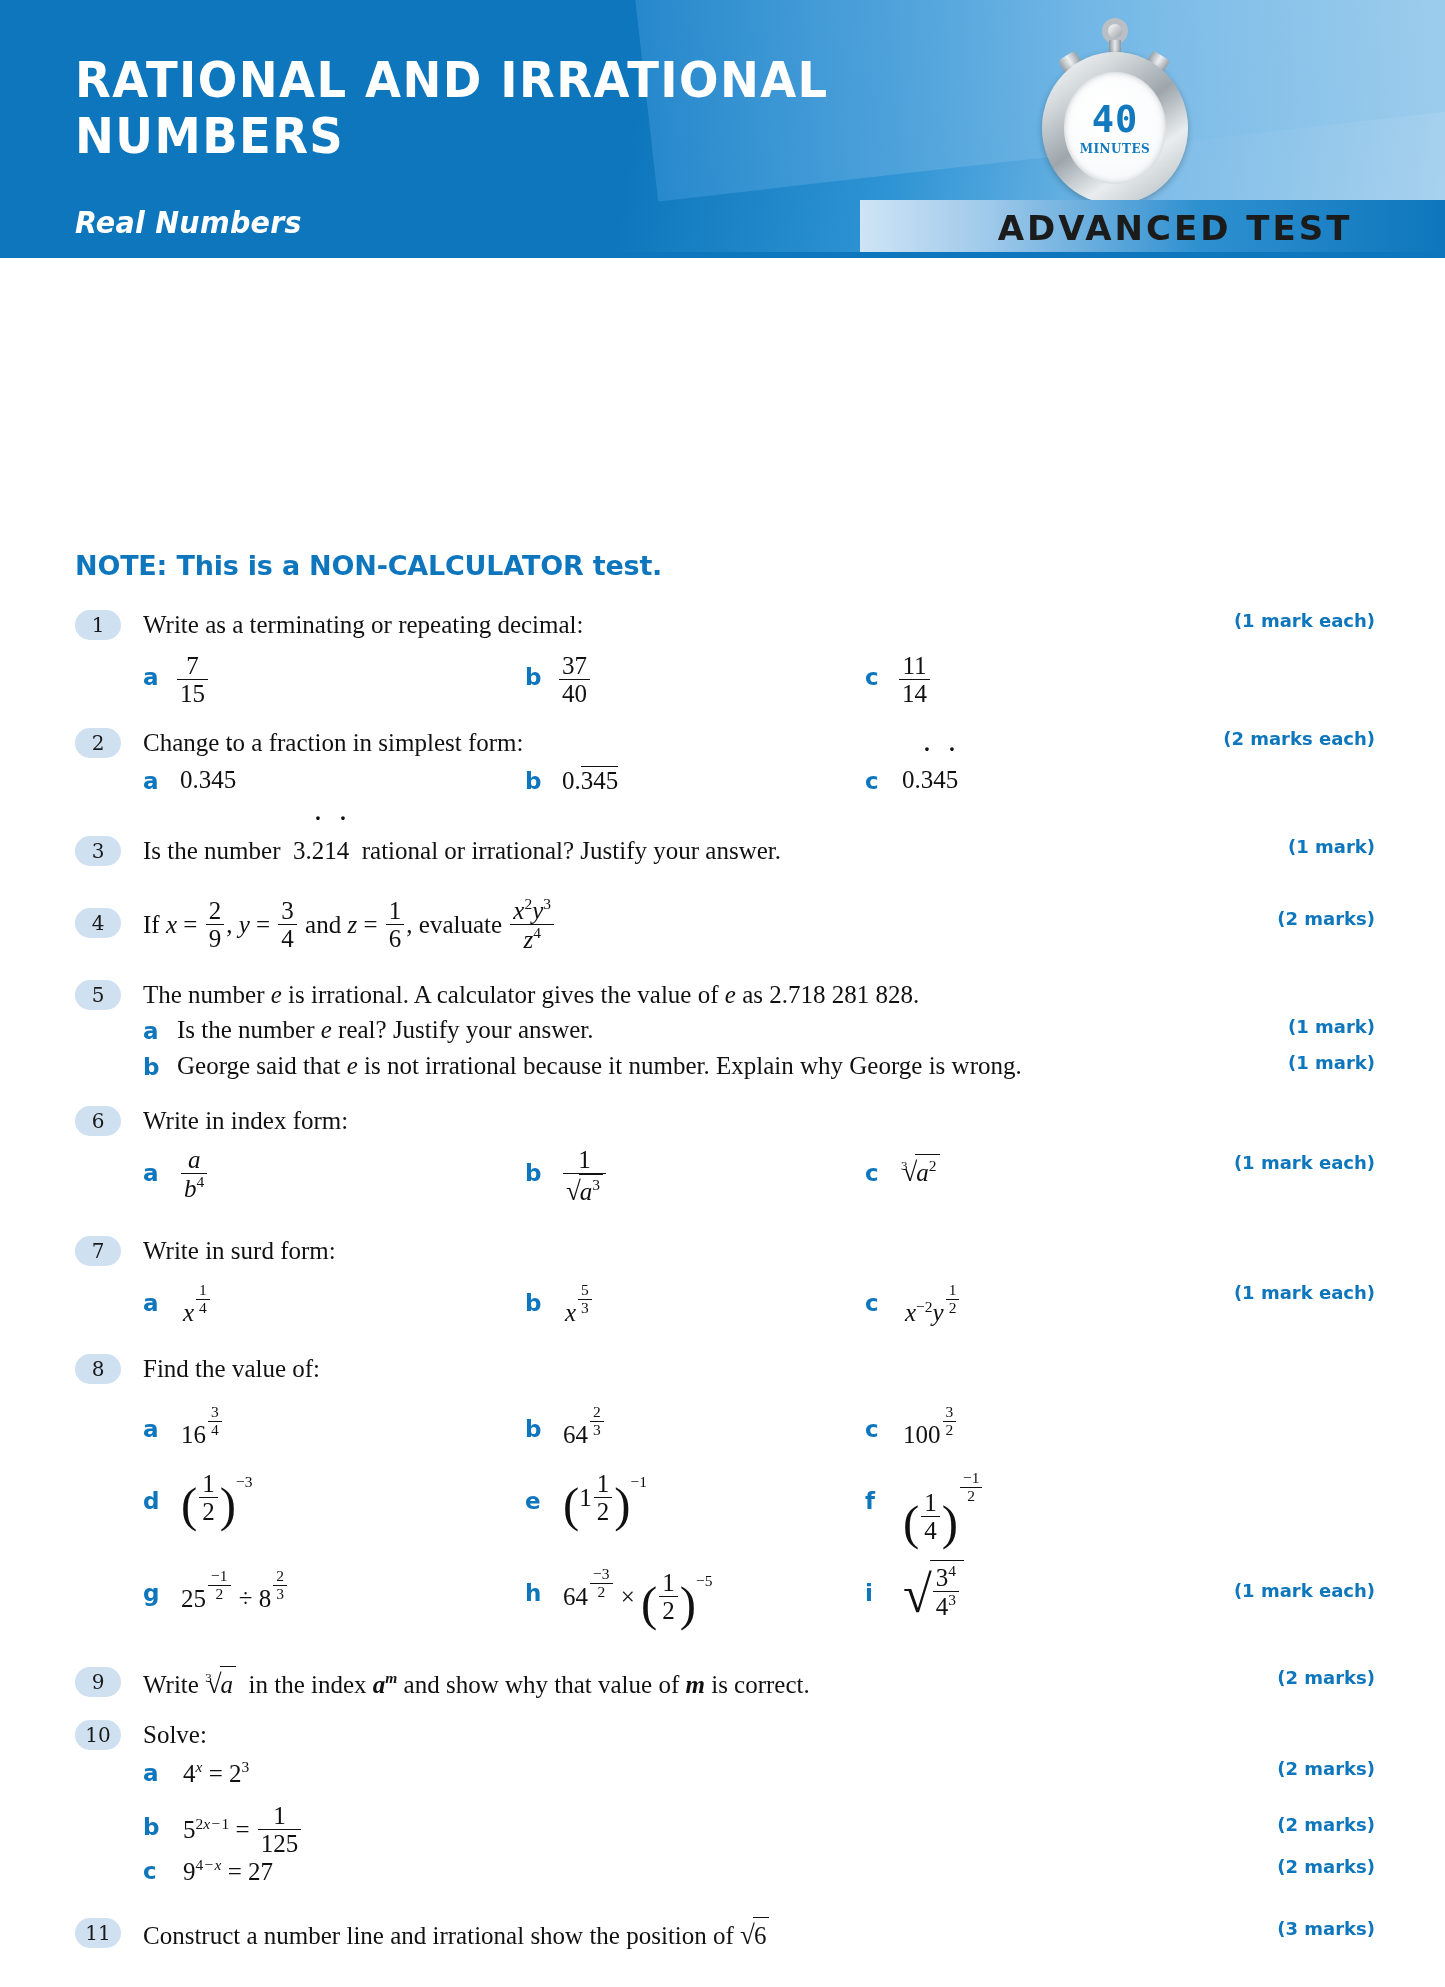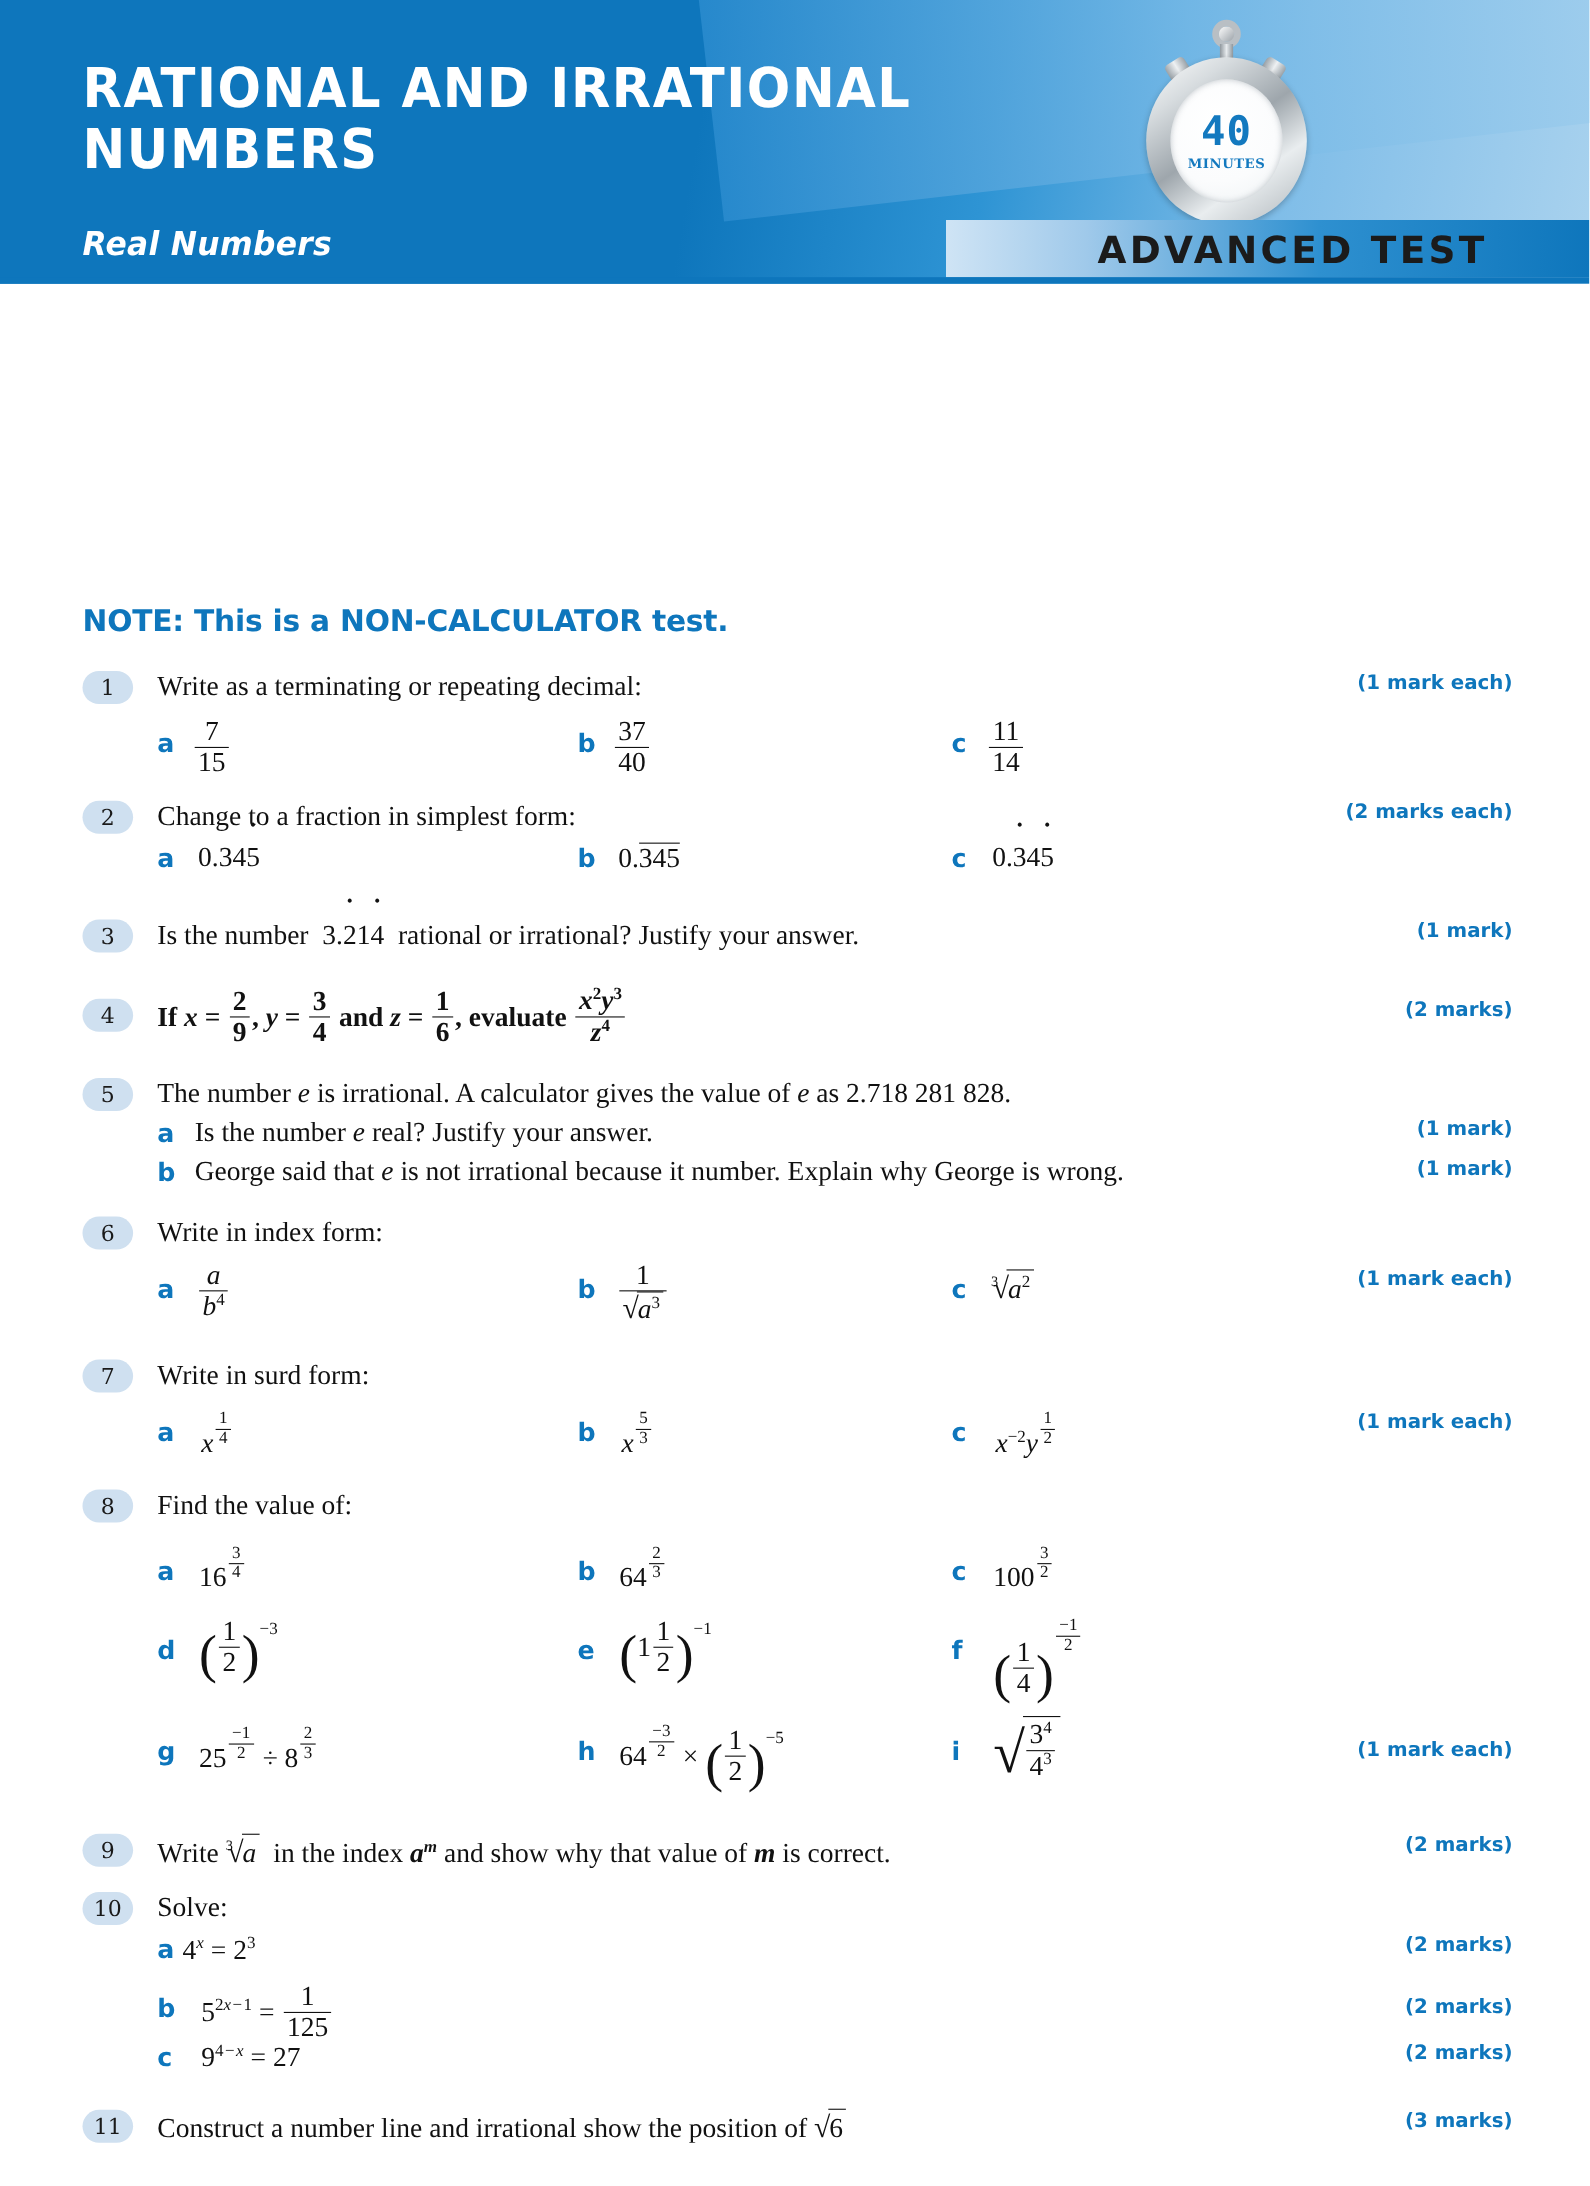--- a/index.html
+++ b/index.html
@@ -258,21 +258,21 @@
     <div class="qtext">
       <span>Is the number</span>
       &nbsp;3.<span class="dotover">2</span>1<span class="dotover">4</span>&nbsp;
       <span>rational or irrational? Justify your answer.</span>
     </div>
     <div class="marks">(1 mark)</div>
   </div>
 
   <div class="q" style="top:636px;">
     <div class="qnum" style="top:14px;">4</div>
-    <div class="qtext" style="top:2px;font-weight:bold;">
+    <div class="qtext" style="top:2px;">
       <span>If</span>
       <span class="it">x</span> = <span class="frac"><span class="num">2</span><span class="den">9</span></span>,
       <span class="it">y</span> = <span class="frac"><span class="num">3</span><span class="den">4</span></span>
       <span>and</span>
       <span class="it">z</span> = <span class="frac"><span class="num">1</span><span class="den">6</span></span><span>, evaluate</span>
       <span class="frac"><span class="num"><span class="it">x</span><span class="sup">2</span><span class="it">y</span><span class="sup">3</span></span><span class="den"><span class="it">z</span><span class="sup">4</span></span></span>
     </div>
     <div class="marks" style="top:14px;">(2 marks)</div>
   </div>
 
@@ -410,21 +410,21 @@
     </div>
     <div class="marks" style="top:4px;">(2 marks)</div>
   </div>
 
   <div class="q" style="top:1462px;">
     <div class="qnum">10</div>
     <div class="qtext">Solve:</div>
   </div>
   <div class="q" style="top:1500px;">
     <span class="sub-letter" style="left:68px;top:2px;">a</span>
-    <span class="sub-body" style="left:91px;top:0;">
+    <span class="sub-body" style="left:108px;top:0;">
       4<span class="sup it">x</span> = 2<span class="sup">3</span>
     </span>
     <div class="marks">(2 marks)</div>
   </div>
   <div class="q" style="top:1540px;">
     <span class="sub-letter" style="left:68px;top:16px;">b</span>
     <span class="sub-body" style="left:108px;top:4px;">
       5<span class="sup">2<span class="it">x</span> − 1</span> = <span class="frac"><span class="num">1</span><span class="den">125</span></span>
     </span>
     <div class="marks" style="top:16px;">(2 marks)</div>

